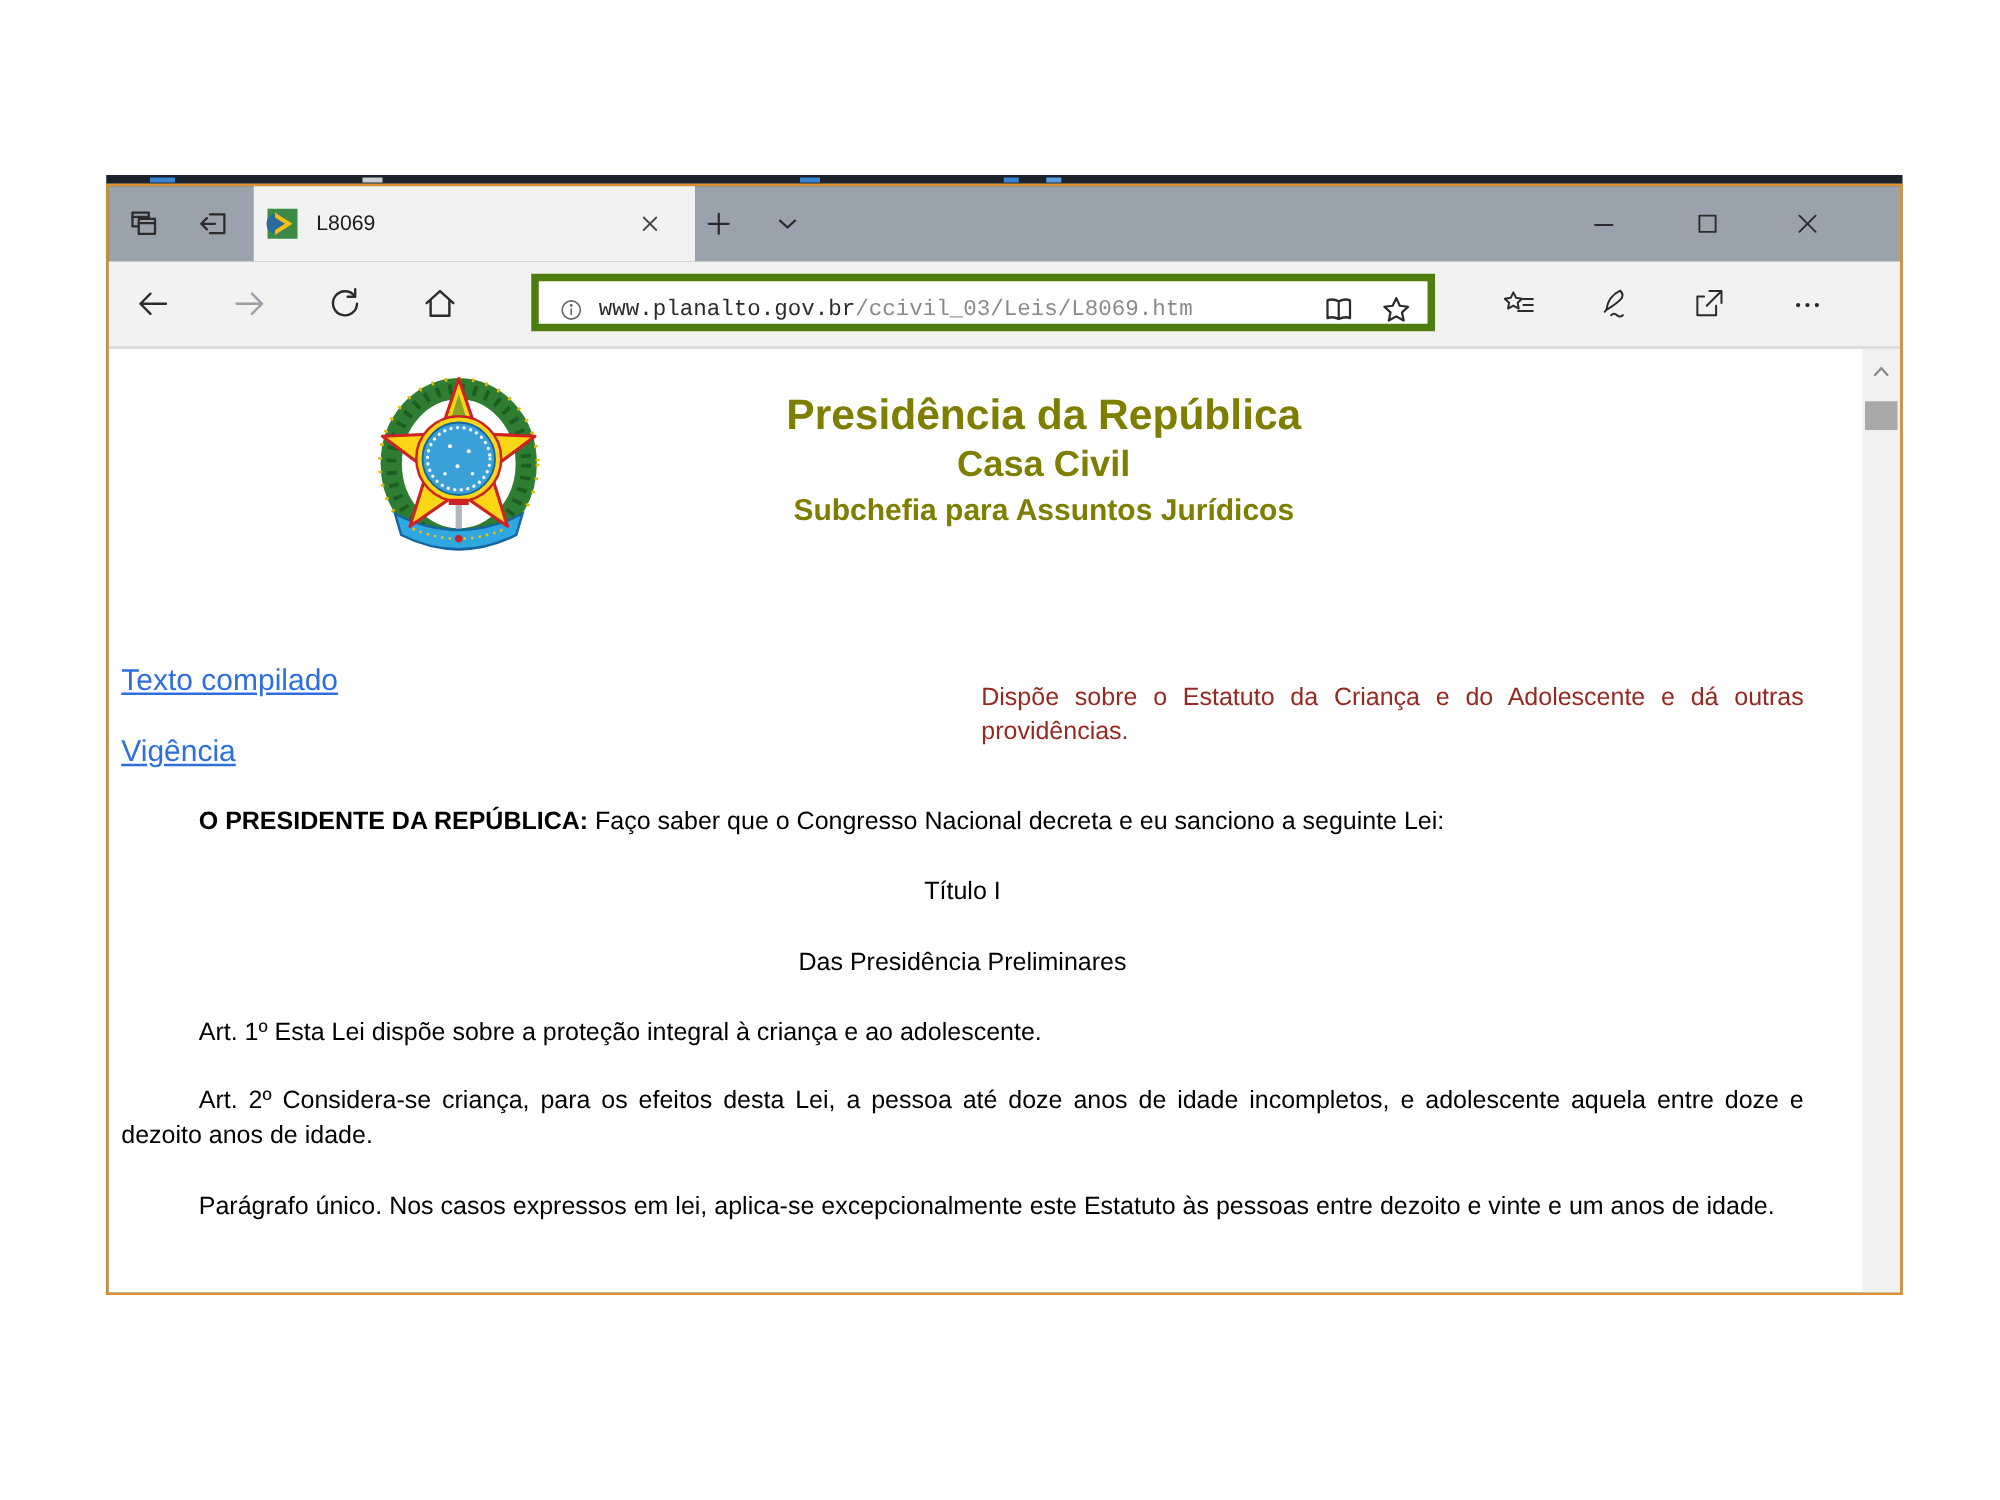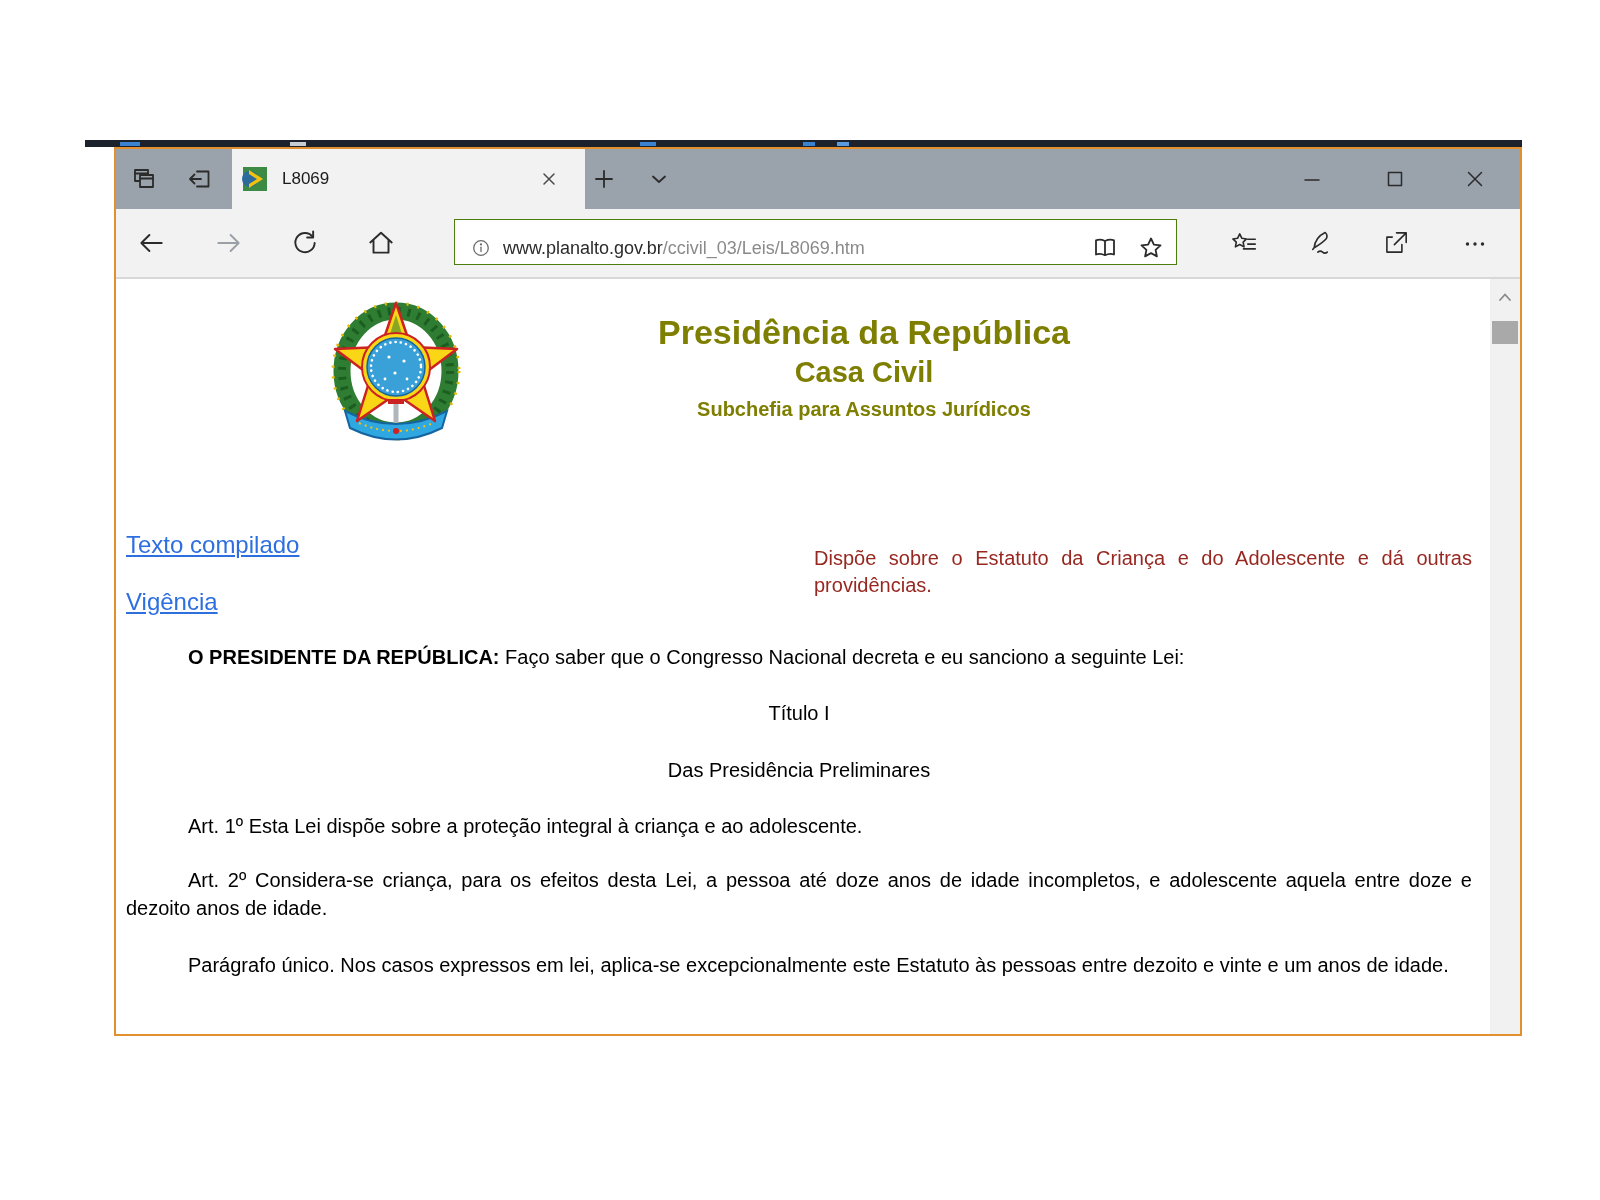--- a/index.html
+++ b/index.html
@@ -4,51 +4,51 @@
 <style>
   html,body{margin:0;padding:0;}
   body{width:1600px;height:1200px;background:#ffffff;position:relative;
        font-family:"Liberation Sans",sans-serif;color:#111;overflow:hidden;}
 
   .window{position:absolute;left:85px;top:140px;width:1437px;height:896px;}
   .backdrop-strip{position:absolute;left:0;top:0;right:0;height:7px;background:#1c222c;overflow:hidden;}
   .backdrop-strip .seg{position:absolute;top:2px;height:4px;}
 
   .frame{position:absolute;left:0;top:7px;right:0;bottom:0;border:2px solid #e2902f;
-         display:flex;flex-direction:column;background:#14532d;margin-left:29px;}
+         display:flex;flex-direction:column;background:#14532d;}
 
   
   .tabbar{height:60px;background:#9aa2ab;position:relative;flex:0 0 auto;}
   .tb-icon{position:absolute;top:15px;width:30px;height:30px;display:flex;align-items:center;justify-content:center;}
   .tab{position:absolute;left:116px;top:0;width:353px;height:60px;background:#f2f2f2;
        display:flex;align-items:center;padding:0 26px 0 10px;box-sizing:border-box;}
   .tab-title{font-size:17px;color:#1a1a1a;margin-left:14px;flex:1;}
   .winbtn{position:absolute;top:15px;width:32px;height:30px;display:flex;align-items:center;justify-content:center;}
 
   
   .navbar{height:68px;background:#f2f2f2;border-bottom:2px solid #d8d8d8;position:relative;flex:0 0 auto;}
   .nv-icon{position:absolute;top:19px;width:30px;height:30px;display:flex;align-items:center;justify-content:center;}
   .addressbar{position:absolute;left:338px;top:10px;width:723px;height:46px;background:#ffffff;
-              border:1px solid #4d7c0f;box-sizing:border-box;display:flex;align-items:center;padding:12px 10px 0 14px;}
+              border:6px solid #4d7c0f;box-sizing:border-box;display:flex;align-items:center;padding:12px 10px 0 14px;font-family:Liberation Mono, monospace;}
   .url{font-size:18px;margin-left:10px;white-space:nowrap;flex:1;overflow:hidden;}
   .url .host{color:#2b2b2b;}
   .url .path{color:#8a8a8a;}
   .ab-icon{width:30px;height:30px;display:flex;align-items:center;justify-content:center;margin-left:16px;}
 
   
   .content{flex:1;background:#fff;position:relative;overflow:hidden;}
   .scrollbar{position:absolute;right:0;top:0;bottom:0;width:30px;background:#f1f1f1;}
   .scroll-up{position:absolute;top:6px;left:0;width:30px;height:24px;display:flex;align-items:center;justify-content:center;}
   .scroll-thumb{position:absolute;top:42px;left:2px;width:26px;height:23px;background:#a9a9a9;}
 
   .abs{position:absolute;}
   .gov-header{left:348px;top:32px;width:800px;text-align:center;color:#7e7e00;font-weight:bold;}
   .gov-header .l1{font-size:34px;line-height:42px;}
   .gov-header .l2{font-size:29px;line-height:38px;}
-  .gov-header .l3{font-size:20px;line-height:36px;}
+  .gov-header .l3{font-size:24px;line-height:36px;}
 
   .law-title{left:10px;top:190px;width:1346px;text-align:center;font-size:21px;font-weight:bold;
              color:#3c3c9c;text-decoration:underline;text-decoration-color:#3a5fd0;cursor:pointer;}
   .side-link{left:10px;font-size:24px;color:#2e6fe0;text-decoration:underline;cursor:pointer;}
   .ementa{left:698px;top:266px;width:658px;font-size:20px;line-height:27px;color:#972821;text-align:justify;}
   .bodytext{font-size:20px;line-height:28px;color:#000;}
   .indent{text-indent:62px;}
   .center{text-align:center;}
   .w-full{left:10px;width:1346px;}
   .justify{text-align:justify;}

